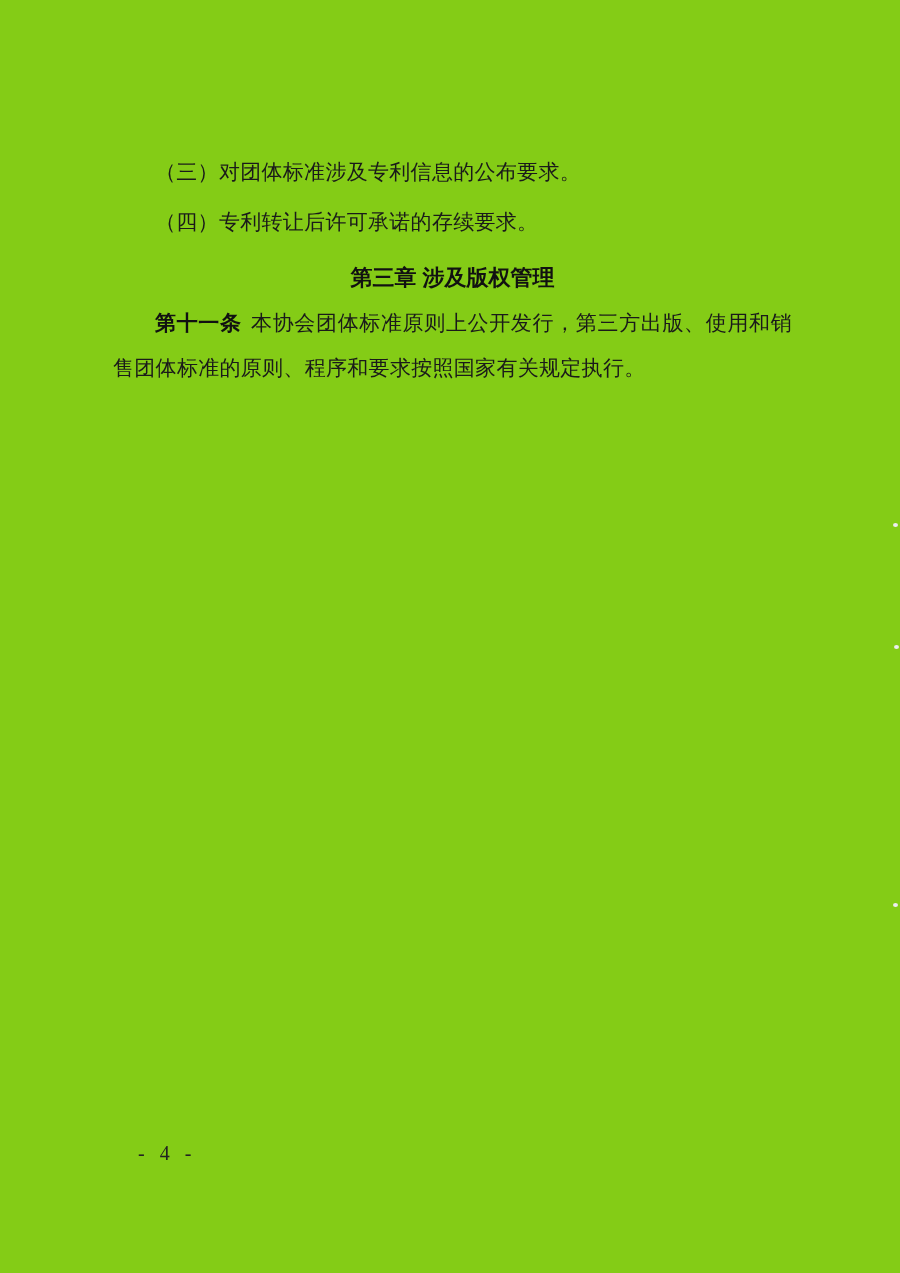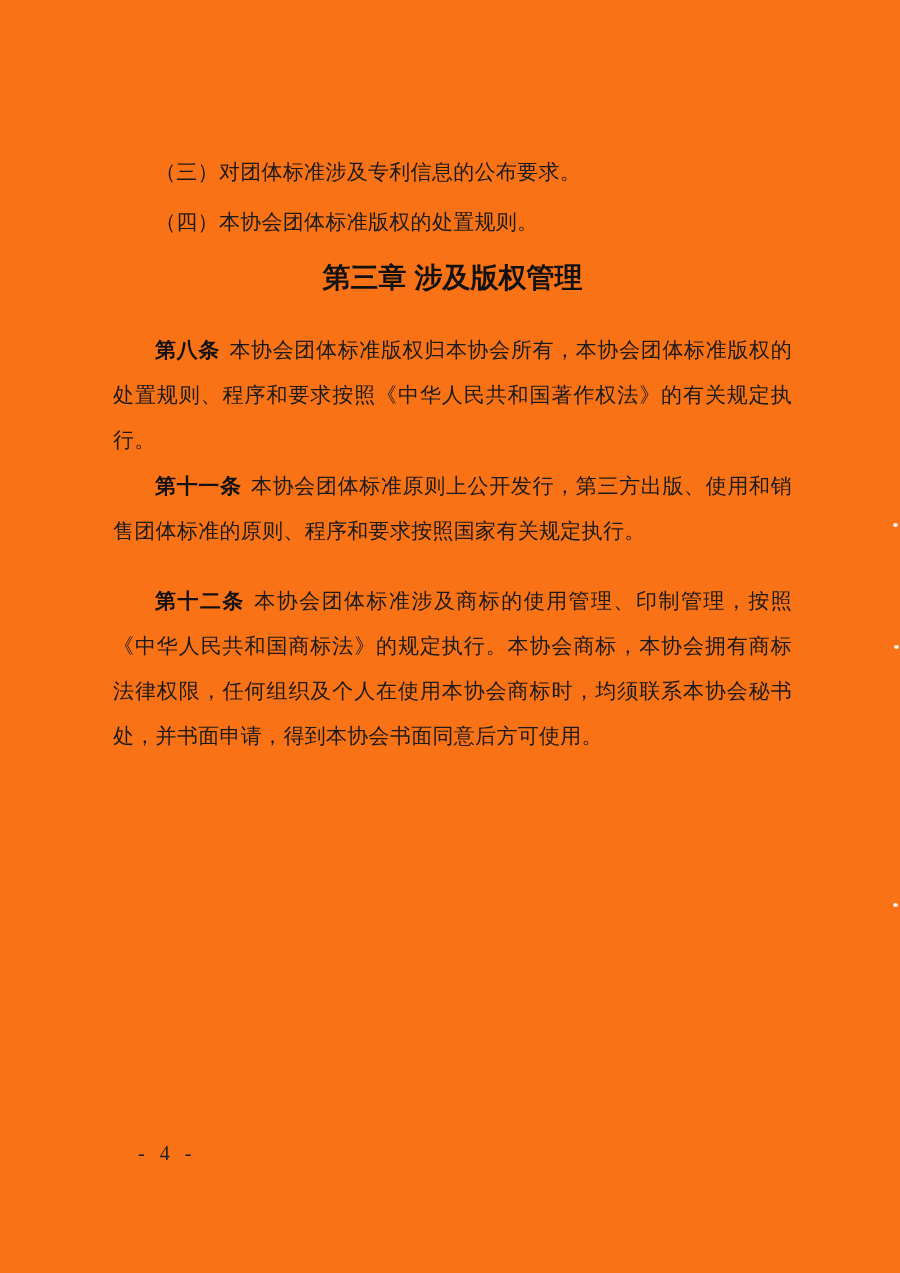--- a/index.html
+++ b/index.html
@@ -4,21 +4,21 @@
 <style>
   html, body {
     margin: 0;
     padding: 0;
     background: #ffffff;
   }
   .page {
     position: relative;
     width: 900px;
     height: 1273px;
-    background: #f97316;
+    background: #84cc16;
     overflow: hidden;
     color: #1a1a1a;
     font-family: "Liberation Serif", "DejaVu Serif", serif;
   }
   .content {
     position: absolute;
     top: 150px;
     left: 113px;
     width: 679px;
   }
@@ -34,21 +34,21 @@
     margin-bottom: 5px;
   }
   .chapter {
     margin: 10px 0 0 0;
     height: 45px;
     line-height: 45px;
     text-align: center;
     text-indent: 0;
     font-family: "Liberation Sans", "DejaVu Sans", sans-serif;
     font-weight: bold;
-    font-size: 28px;
+    font-size: 22px;
     color: #111111;
   }
   .chapter-3 { margin-top: 10px; }
   .chapter-4 { margin-top: 14px; }
   .article-first { margin-top: 27px; }
   .article-after-heading { margin-top: 24px; }
   .artnum {
     font-family: "Liberation Sans", "DejaVu Sans", sans-serif;
     font-weight: bold;
     margin-right: 0.45em;
@@ -76,32 +76,30 @@
     border-radius: 50%;
   }
 </style>
 </head>
 <body>
 
 <div class="page">
   <div class="content">
 
     <p class="para item">（三）对团体标准涉及专利信息的公布要求。</p>
-    <p class="para item">（四）本协会团体标准版权的处置规则。</p>
+    <p class="para item">（四）专利转让后许可承诺的存续要求。</p>
 
     <h2 class="chapter chapter-3">第三章 涉及版权管理</h2>
 
-    <p class="para article-first"><b class="artnum">第八条</b><span>本协会团体标准版权归本协会所有，本协会团体标准版权的处置规则、程序和要求按照《中华人民共和国著作权法》的有关规定执行。</span></p>
 
 
 
     <p class="para"><b class="artnum">第十一条</b><span>本协会团体标准原则上公开发行，第三方出版、使用和销售团体标准的原则、程序和要求按照国家有关规定执行。</span></p>
 
 
-    <p class="para article-after-heading"><b class="artnum">第十二条</b><span>本协会团体标准涉及商标的使用管理、印制管理，按照《中华人民共和国商标法》的规定执行。本协会商标，本协会拥有商标法律权限，任何组织及个人在使用本协会商标时，均须联系本协会秘书处，并书面申请，得到本协会书面同意后方可使用。</span></p>
 
   </div>
 
   <div class="pagenum">- 4 -</div>
 
   <div class="scan-artifact" style="left:893px; top:523px;"></div>
   <div class="scan-artifact" style="left:894px; top:645px;"></div>
   <div class="scan-artifact" style="left:893px; top:903px;"></div>
 </div>
 

